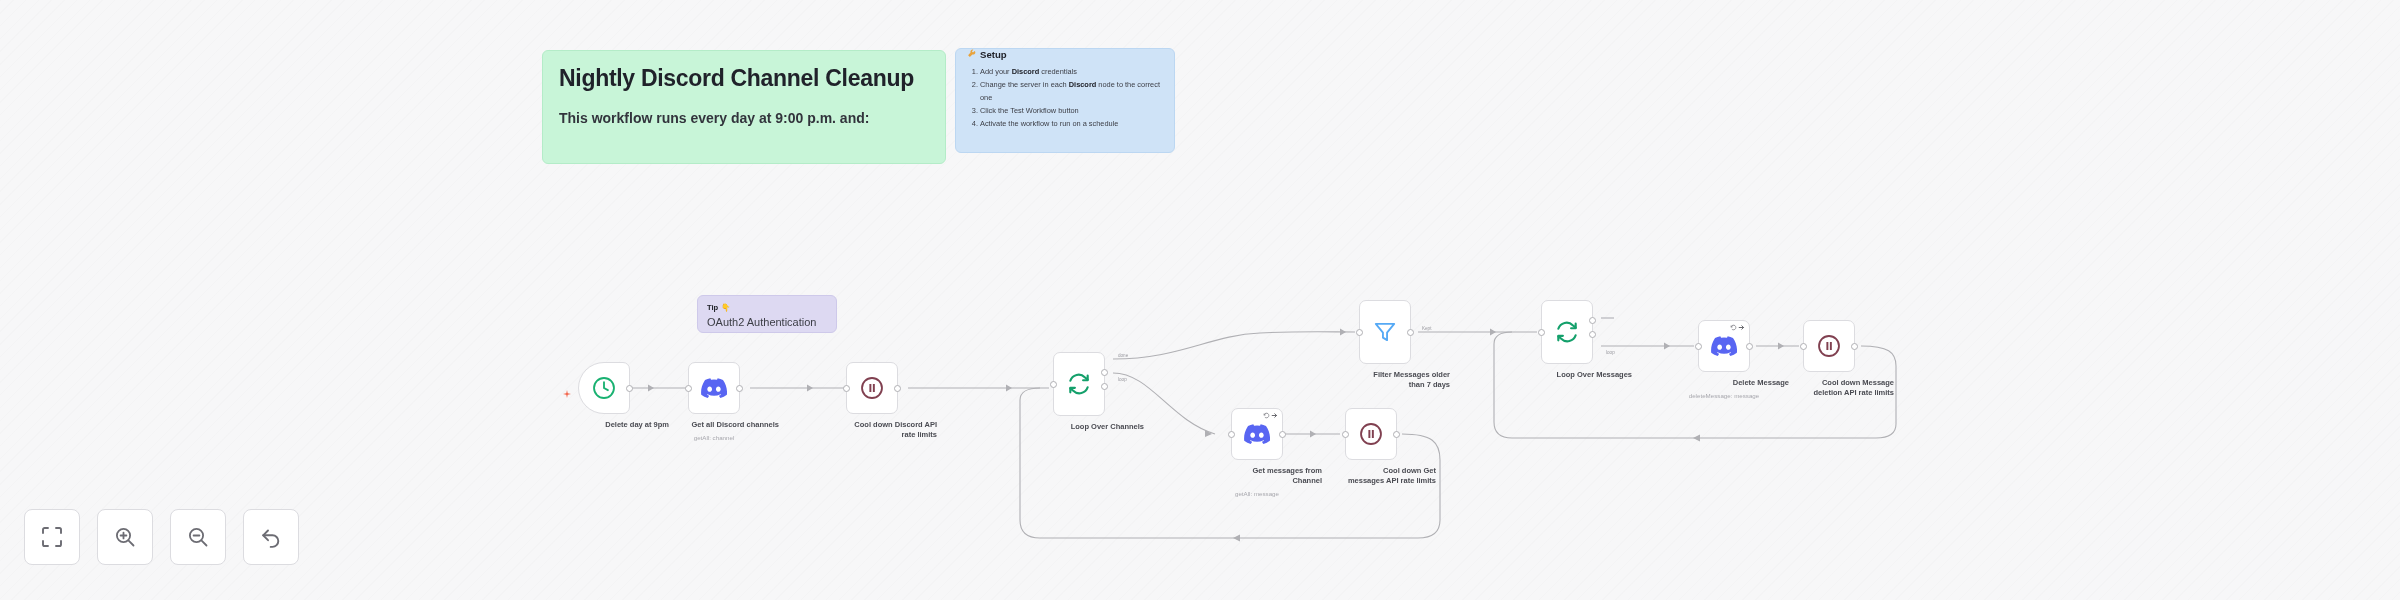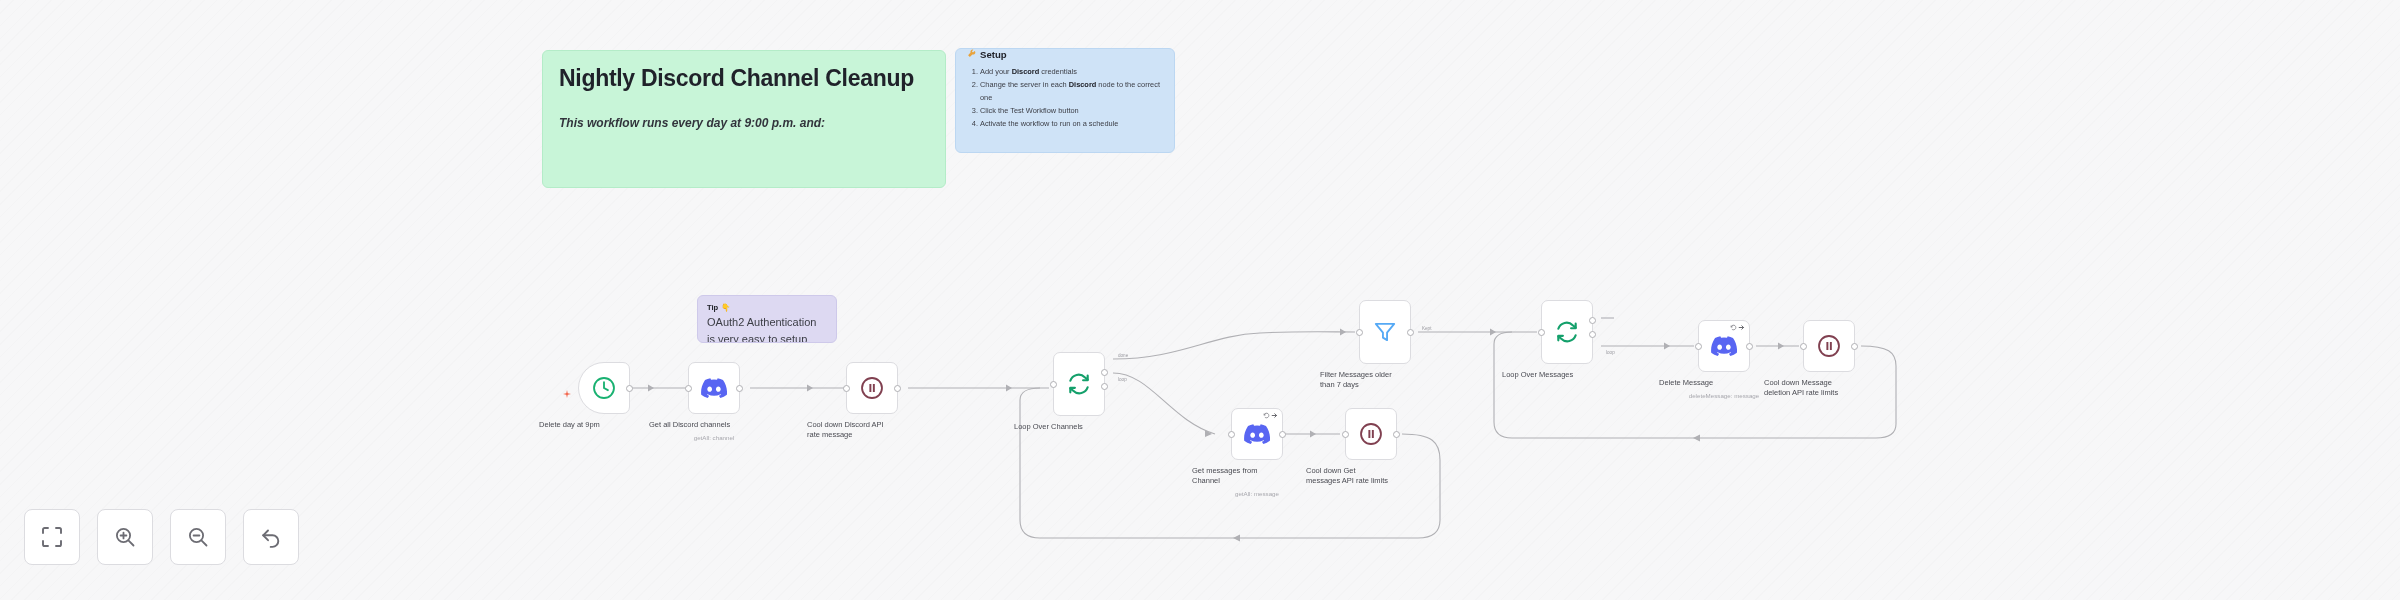--- a/index.html
+++ b/index.html
@@ -37,25 +37,24 @@
     border: 1px solid #cec9ea;
   }
   .sticky h1 {
     font-size: 23px;
     font-weight: 700;
     color: #20222a;
     letter-spacing: -0.3px;
     line-height: 1.15;
   }
   .sticky .lead {
-    font-size: 12px;
+    font-size: 14px;
     font-weight: 700;
     color: #32343c;
-    margin-top: 25px;
-    font-style: italic;
+    margin-top: 19px;
   }
   .sticky ul {
     margin: 7px 0 0 14px;
     padding: 0;
   }
   .sticky ul li {
     font-size: 8.6px;
     color: #3b3d45;
     line-height: 1.62;
     list-style: disc;
@@ -130,23 +129,23 @@
   .node.trigger {
     border-radius: 26px 7px 7px 26px;
   }
   .node .glyph { width: 26px; height: 26px; display:block; }
   .node-label {
     position: absolute;
     width: 130px;
     left: 50%;
     transform: translateX(-50%);
     top: 57px;
-    text-align: left;
+    text-align: right;
     font-size: 7.5px;
-    font-weight: 400;
+    font-weight: 700;
     color: #4a4b52;
     line-height: 1.35;
     white-space: pre-line;
   }
   .node-sub {
     position: absolute;
     width: 130px;
     left: 50%;
     transform: translateX(-50%);
     text-align: center;
@@ -199,21 +198,21 @@
     display: flex; align-items: center; justify-content: center;
     cursor: pointer;
   }
   .ctl-btn svg { width: 24px; height: 24px; }
 </style>
 </head>
 <body>
 
 <div id="canvas">
 
-  <div class="sticky sticky-green" style="left:542px; top:50px; width:404px; height:138px;">
+  <div class="sticky sticky-green" style="left:542px; top:50px; width:404px; height:114px;">
     <div class="sticky-body">
       <h1>Nightly Discord Channel Cleanup</h1>
       <div class="lead">This workflow runs every day at 9:00 p.m. and:</div>
 
     </div>
   </div>
 
   <div class="sticky sticky-blue" style="left:955px; top:48px; width:220px; height:105px;">
     <div class="sticky-body-sm">
       <h2>
@@ -226,21 +225,21 @@
       </h2>
       <ol>
         <li>Add your <b>Discord</b> credentials</li>
         <li>Change the server in each <b>Discord</b> node to the correct one</li>
         <li>Click the Test Workflow button</li>
         <li>Activate the workflow to run on a schedule</li>
       </ol>
     </div>
   </div>
 
-  <div class="sticky sticky-purple" style="left:697px; top:295px; width:140px; height:48px;">
+  <div class="sticky sticky-purple" style="left:697px; top:295px; width:140px; height:38px;">
     <div class="sticky-body-xs">
       <div class="note-title">
         <span>Tip</span>
         <span>👇</span>
       </div>
       <div class="note-text">OAuth2 Authentication is very easy to setup</div>
     </div>
   </div>
 
 
@@ -312,21 +311,21 @@
 
   <div class="node" style="left:846px; top:362px;">
     <svg class="glyph" viewBox="0 0 24 24">
       <circle cx="12" cy="12" r="9.2" fill="none" stroke="#804050" stroke-width="1.7"></circle>
       <rect x="9.6" y="8.3" width="1.8" height="7.4" fill="#804050"></rect>
       <rect x="12.8" y="8.3" width="1.8" height="7.4" fill="#804050"></rect>
     </svg>
     <span class="port in"></span>
     <span class="port out"></span>
     <div class="node-label">Cool down Discord API
-rate message</div>
+rate limits</div>
   </div>
 
   <div class="node" style="left:1053px; top:356px; height:64px; top:352px;">
     <svg class="glyph" viewBox="0 0 24 24">
       <path d="M4 9a8 8 0 0 1 13.3-3.2L20 8" fill="none" stroke="#14a06b" stroke-width="2" stroke-linecap="round"></path>
       <path d="M20 4.3V8.5H15.8" fill="none" stroke="#14a06b" stroke-width="2" stroke-linecap="round" stroke-linejoin="round"></path>
       <path d="M20 15a8 8 0 0 1-13.3 3.2L4 16" fill="none" stroke="#14a06b" stroke-width="2" stroke-linecap="round"></path>
       <path d="M4 19.7V15.5H8.2" fill="none" stroke="#14a06b" stroke-width="2" stroke-linecap="round" stroke-linejoin="round"></path>
     </svg>
     <span class="port in"></span>

